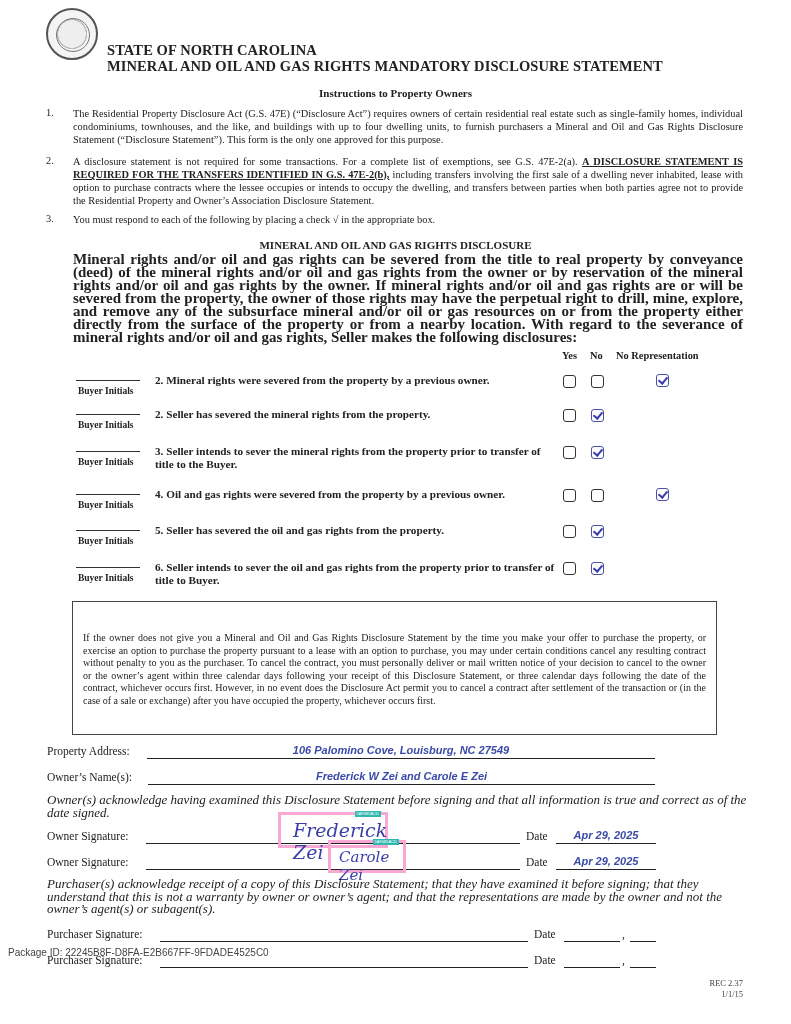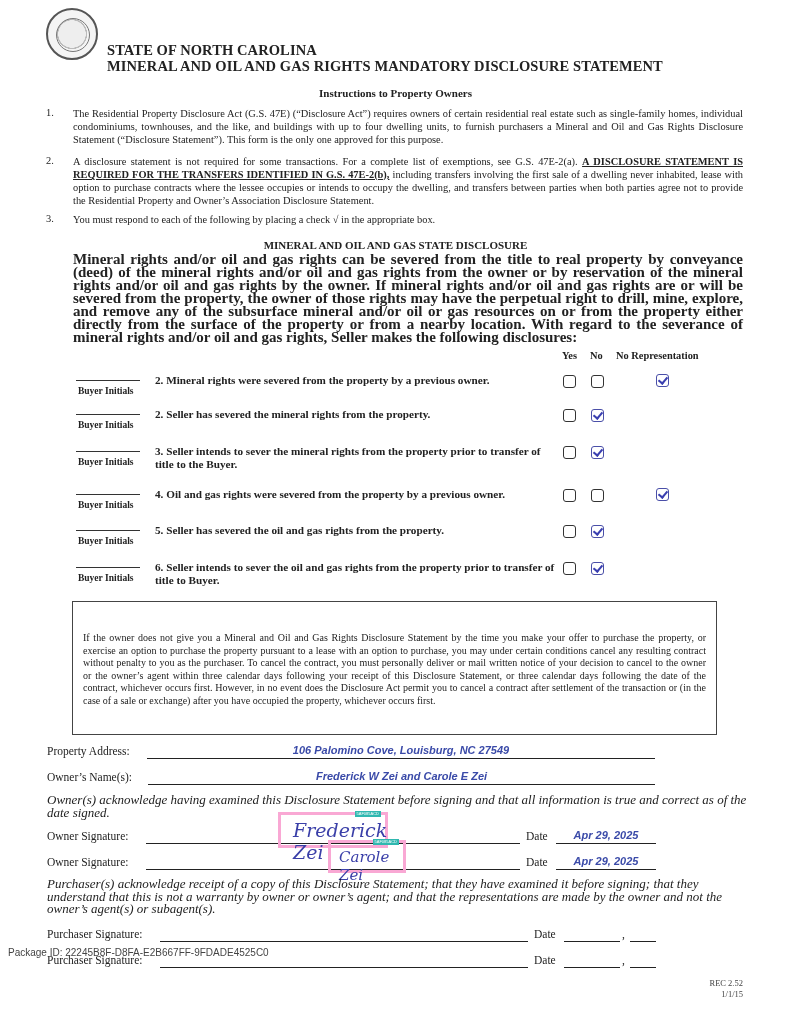--- a/index.html
+++ b/index.html
@@ -48,21 +48,21 @@
 
 <div class="abs num" style="left:46px; top:107px;">1.</div>
 <div class="abs para" style="left:73px; top:107px; width:670px;">The Residential Property Disclosure Act (G.S. 47E) (“Disclosure Act”) requires owners of certain residential real estate such as single-family homes, individual condominiums, townhouses, and the like, and buildings with up to four dwelling units, to furnish purchasers a Mineral and Oil and Gas Rights Disclosure Statement (“Disclosure Statement”). This form is the only one approved for this purpose.</div>
 
 <div class="abs num" style="left:46px; top:155px;">2.</div>
 <div class="abs para" style="left:73px; top:155px; width:670px;"><span>A disclosure statement is not required for some transactions. For a complete list of exemptions, see G.S. 47E-2(a). </span><span class="u">A DISCLOSURE STATEMENT IS REQUIRED FOR THE TRANSFERS IDENTIFIED IN G.S. 47E-2(b),</span><span> including transfers involving the first sale of a dwelling never inhabited, lease with option to purchase contracts where the lessee occupies or intends to occupy the dwelling, and transfers between parties when both parties agree not to provide the Residential Property and Owner’s Association Disclosure Statement.</span></div>
 
 <div class="abs num" style="left:46px; top:213px;">3.</div>
 <div class="abs para" style="left:73px; top:213px; width:670px;">You must respond to each of the following by placing a check √ in the appropriate box.</div>
 
-<div class="abs h-center" style="top:239px;">MINERAL AND OIL AND GAS STATE DISCLOSURE</div>
+<div class="abs h-center" style="top:239px;">MINERAL AND OIL AND GAS RIGHTS DISCLOSURE</div>
 <div class="abs disc">Mineral rights and/or oil and gas rights can be severed from the title to real property by conveyance (deed) of the mineral rights and/or oil and gas rights from the owner or by reservation of the mineral rights and/or oil and gas rights by the owner. If mineral rights and/or oil and gas rights are or will be severed from the property, the owner of those rights may have the perpetual right to drill, mine, explore, and remove any of the subsurface mineral and/or oil or gas resources on or from the property either directly from the surface of the property or from a nearby location. With regard to the severance of mineral rights and/or oil and gas rights, Seller makes the following disclosures:</div>
 
 <div class="abs colhead" style="left:562px;">Yes</div>
 <div class="abs colhead" style="left:590px;">No</div>
 <div class="abs colhead" style="left:616px;">No Representation</div>
 
 <div class="abs row" style="top:380px;">
   <div class="initline"></div>
   <div class="initlbl">Buyer Initials</div>
   <div class="qtext">2. Mineral rights were severed from the property by a previous owner.</div>
@@ -160,16 +160,16 @@
 <div class="abs line" style="left:630px; top:927px; width:26px; height:14px;"></div>
 
 <div class="abs field-lbl" style="left:47px; top:954px;">Purchaser Signature:</div>
 <div class="abs line" style="left:160px; top:953px; width:368px; height:14px;"></div>
 <div class="abs field-lbl" style="left:534px; top:954px;">Date</div>
 <div class="abs line" style="left:564px; top:953px; width:56px; height:14px;"></div>
 <div class="abs field-lbl" style="left:622px; top:954px;">,</div>
 <div class="abs line" style="left:630px; top:953px; width:26px; height:14px;"></div>
 
 <div class="abs rec">
-  <div>REC 2.52</div>
+  <div>REC 2.37</div>
   <div>1/1/15</div>
 </div>
 <div class="abs footer-id">Package ID: 22245B8F-D8FA-E2B667FF-9FDADE4525C0</div>
 
 </body></html>

